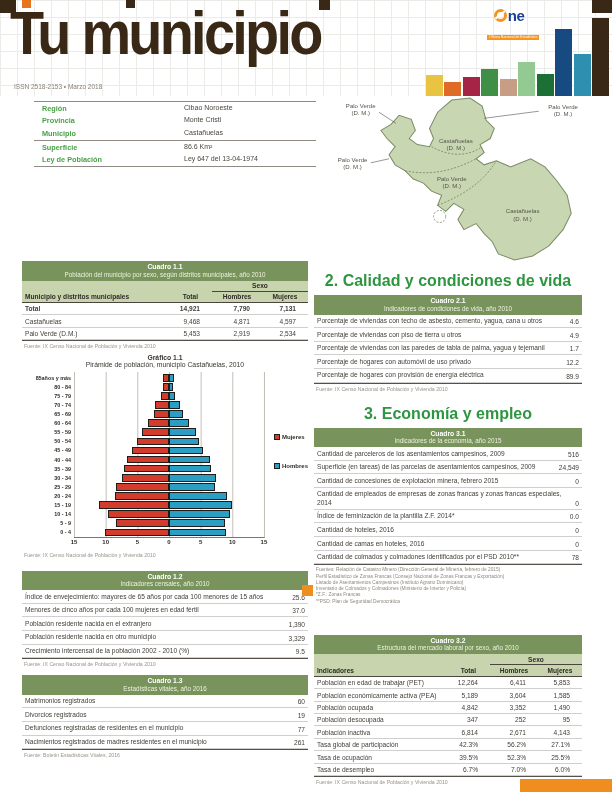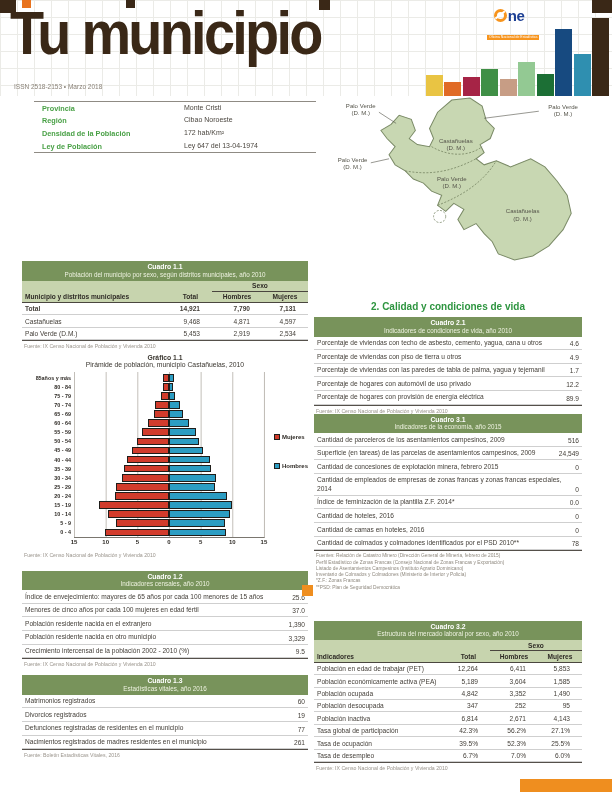--- a/index.html
+++ b/index.html
@@ -36,21 +36,21 @@
   .info-label{width:142px;font-size:7.3px;font-weight:bold;color:#4aa147;}
   .info-val{font-size:7px;color:#4b463f;}
 
   
   .map{position:absolute;left:332px;top:94px;width:276px;height:168px;}
 
   
   .colL{position:absolute;left:22px;top:261px;width:286px;}
   .colR{position:absolute;left:314px;top:272px;width:268px;}
   .sec{font-size:13px;font-weight:bold;color:#2e9540;text-align:center;margin:0 0 4px;}
-  .colR .sec{font-size:10px;margin-bottom:5px;margin-top:29px;}
+  .colR .sec{font-size:16px;margin-bottom:5px;}
 
   
   .tbl{margin-bottom:2px;border-bottom:1px solid #55504a;}
   .bar-head{background:#78935b;color:#fff;text-align:center;padding:2px 6px 3px;}
   .bt{font-size:6.8px;font-weight:bold;}
   .bs{font-size:6.3px;color:#eef2e0;margin-top:.5px;}
   .srow{display:flex;justify-content:space-between;align-items:flex-end;padding:2.4px 3px 2px;border-bottom:.6px solid #cfcfcf;
         font-size:6.6px;color:#45403a;}
   .srow .lab{flex:1;padding-right:8px;line-height:1.25;}
   .srow .val{white-space:nowrap;}
@@ -131,36 +131,40 @@
         <div class="hbar" style="height: 22px; background: rgb(28, 111, 53);"></div>
         <div class="hbar" style="height: 67px; background: rgb(23, 74, 128);"></div>
         <div class="hbar" style="height: 42px; background: rgb(47, 143, 176);"></div>
         <div class="hbar" style="height: 78px; background: rgb(58, 40, 23);"></div>
       </div>
   </div>
 
   <div class="info">
 
       <div class="info-row">
+        <div class="info-label">Región</div>
+        <div class="info-val">Cibao Noroeste</div>
+      </div>
+
+      <div class="info-row">
         <div class="info-label">Provincia</div>
         <div class="info-val">Monte Cristi</div>
       </div>
 
       <div class="info-row">
-        <div class="info-label">Región</div>
-        <div class="info-val">Cibao Noroeste</div>
-      </div>
-
-
-
-
-      <div class="info-row">
-        <div class="info-label">Densidad de la Población</div>
-        <div class="info-val">172 hab/Km²</div>
-      </div>
+        <div class="info-label">Municipio</div>
+        <div class="info-val">Castañuelas</div>
+      </div>
+
+
+      <div class="info-row divider">
+        <div class="info-label">Superficie</div>
+        <div class="info-val">86.6 Km²</div>
+      </div>
+
 
       <div class="info-row">
         <div class="info-label">Ley de Población</div>
         <div class="info-val">Ley 647 del 13-04-1974</div>
       </div>
     </div>
 
   <div class="map">
     <svg width="276" height="168" viewBox="0 0 272 166">
       <path d="M58,30 L66,21 L78,25 L82,36 L76,44 L84,50 L96,52 L100,44 L96,34 L104,18 L118,6 L136,4 L148,12 L152,26 L160,34 L156,44 L146,50 L150,58 L142,64 L150,70 L162,66 L176,72 L196,64 L210,72 L222,86 L232,100 L236,118 L228,134 L214,150 L198,160 L180,164 L164,158 L158,146 L150,138 L142,128 L130,134 L124,124 L130,114 L120,108 L112,116 L104,110 L108,100 L98,96 L90,88 L80,84 L72,76 L62,70 L56,60 L62,52 L54,44 L48,36 Z" fill="#c8d7b2" stroke="#7a8a66" stroke-width="1"></path>
@@ -536,20 +540,21 @@
           </div>
 
           <div class="srow">
             <div class="lab">Porcentaje de hogares con provisión de energía eléctrica</div>
             <div class="val">89.9</div>
           </div>
         </div>
     </div>
     <div class="src">Fuente: IX Censo Nacional de Población y Vivienda 2010</div>
 
+    <div class="sec mt12">3. Economía y empleo</div>
 
     <div class="tbl">
       <div class="bar-head">
         <div class="bt">Cuadro 3.1</div>
         <div class="bs">Indicadores de la economía, año 2015</div>
       </div>
       <div>
 
           <div class="srow">
             <div class="lab">Cantidad de parceleros de los asentamientos campesinos, 2009</div>

